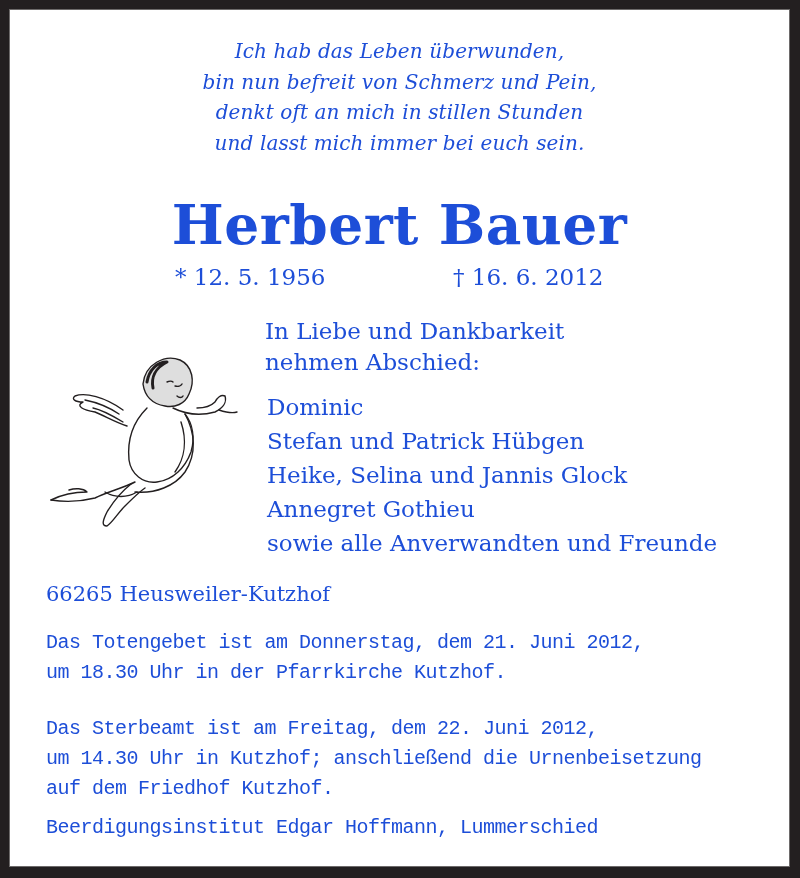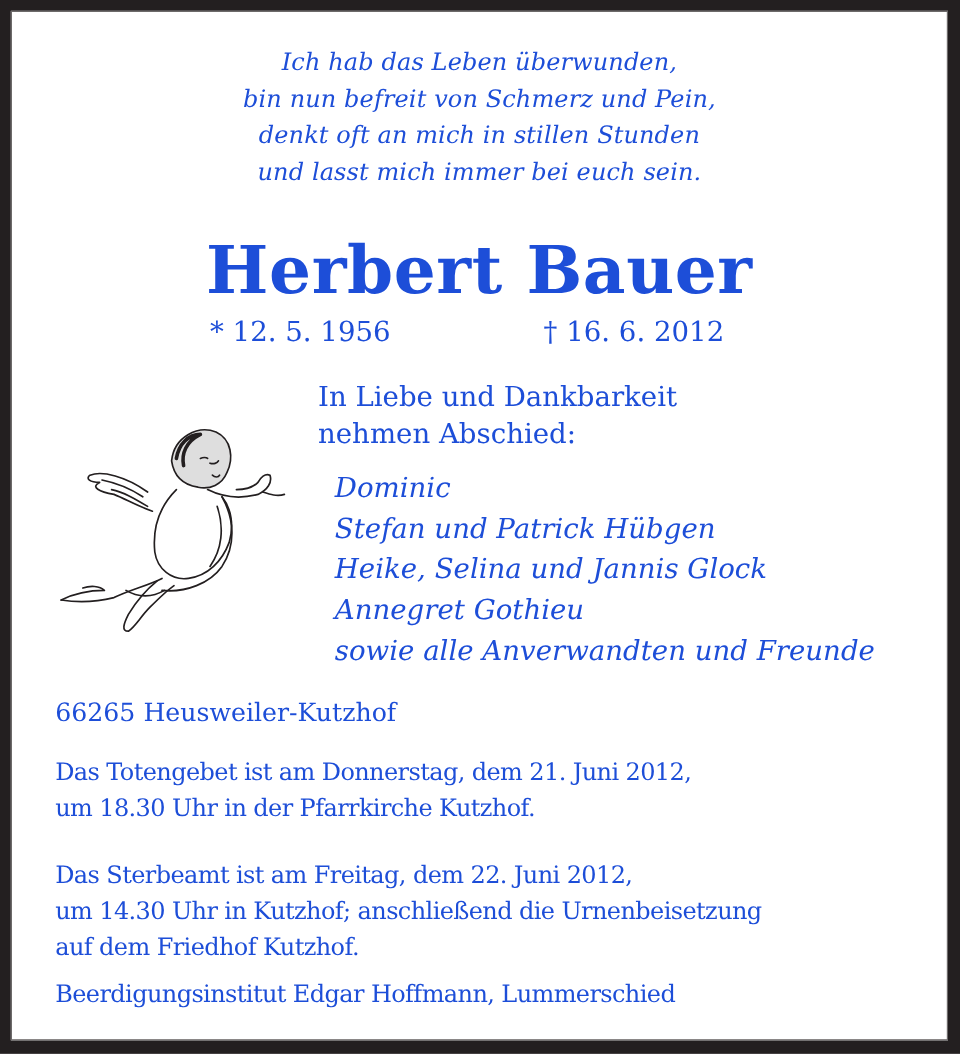--- a/index.html
+++ b/index.html
@@ -23,31 +23,31 @@
       letter-spacing: 0.5px;
     }
     .dates { position: absolute; top: 252px; font-size: 23px; line-height: 30px; }
     .born { left: 165px; }
     .died { left: 443px; }
     .mourners-intro {
       position: absolute; left: 255px; top: 306px;
       font-size: 23px; line-height: 31px;
     }
     .mourners-list {
-      position: absolute; left: 269px; top: 380px;
-      font-size: 23px; line-height: 34px; font-style: italic; white-space: nowrap;
+      position: absolute; left: 257px; top: 380px;
+      font-size: 23px; line-height: 34px; white-space: nowrap;
     }
     .angel { position: absolute; left: 25px; top: 332px; width: 210px; height: 185px; }
     .place {
       position: absolute; left: 36px; top: 570px;
       font-size: 21px; line-height: 28px; white-space: nowrap;
     }
     .para {
       position: absolute; left: 36px; font-size: 20px; line-height: 30px;
-      white-space: nowrap; letter-spacing: -0.5px;
+      white-space: nowrap; letter-spacing: -0.5px; font-family: Liberation Mono, monospace;
     }
     .p1 { top: 618px; }
     .p2 { top: 704px; }
     .p3 { top: 803px; }
   </style>
 </head>
 <body>
 
 <div class="frame">
 

